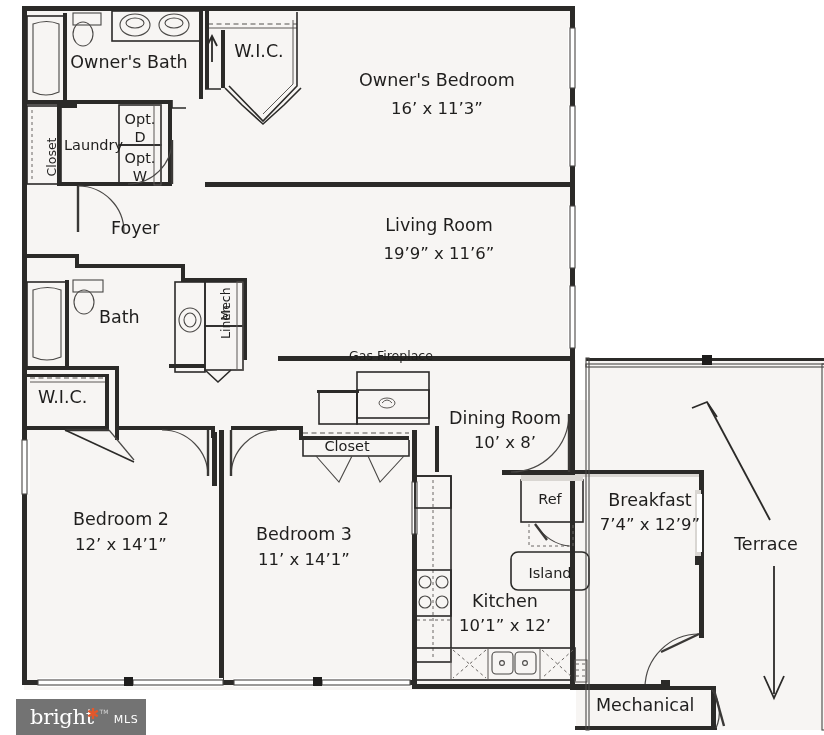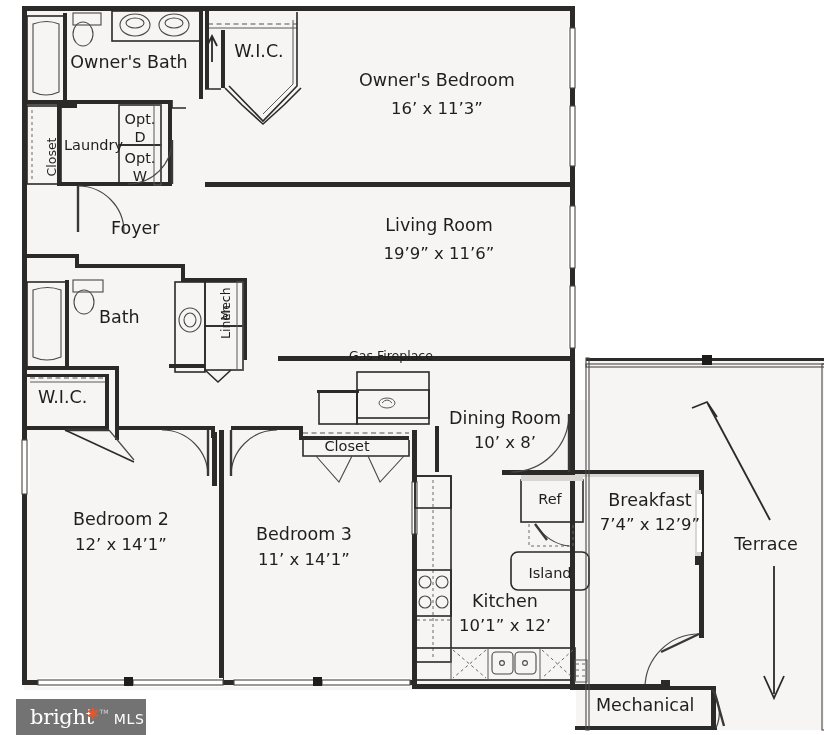--- a/index.html
+++ b/index.html
@@ -84,21 +84,21 @@
   #watermark .wm-tm {
     color: #d8d8d8;
     font-size: 6px;
     margin-left: 0px;
     margin-top: -11px;
     letter-spacing: 0.3px;
   }
   #watermark .wm-mls {
     color: #ffffff;
     font-family: "DejaVu Sans", "Liberation Sans", sans-serif;
-    font-size: 14px;
+    font-size: 11px;
     letter-spacing: 0.6px;
     margin-left: 5px;
     margin-top: 4px;
   }
 </style>
 </head>
 <body>
 
 <div id="plan-root">
 

